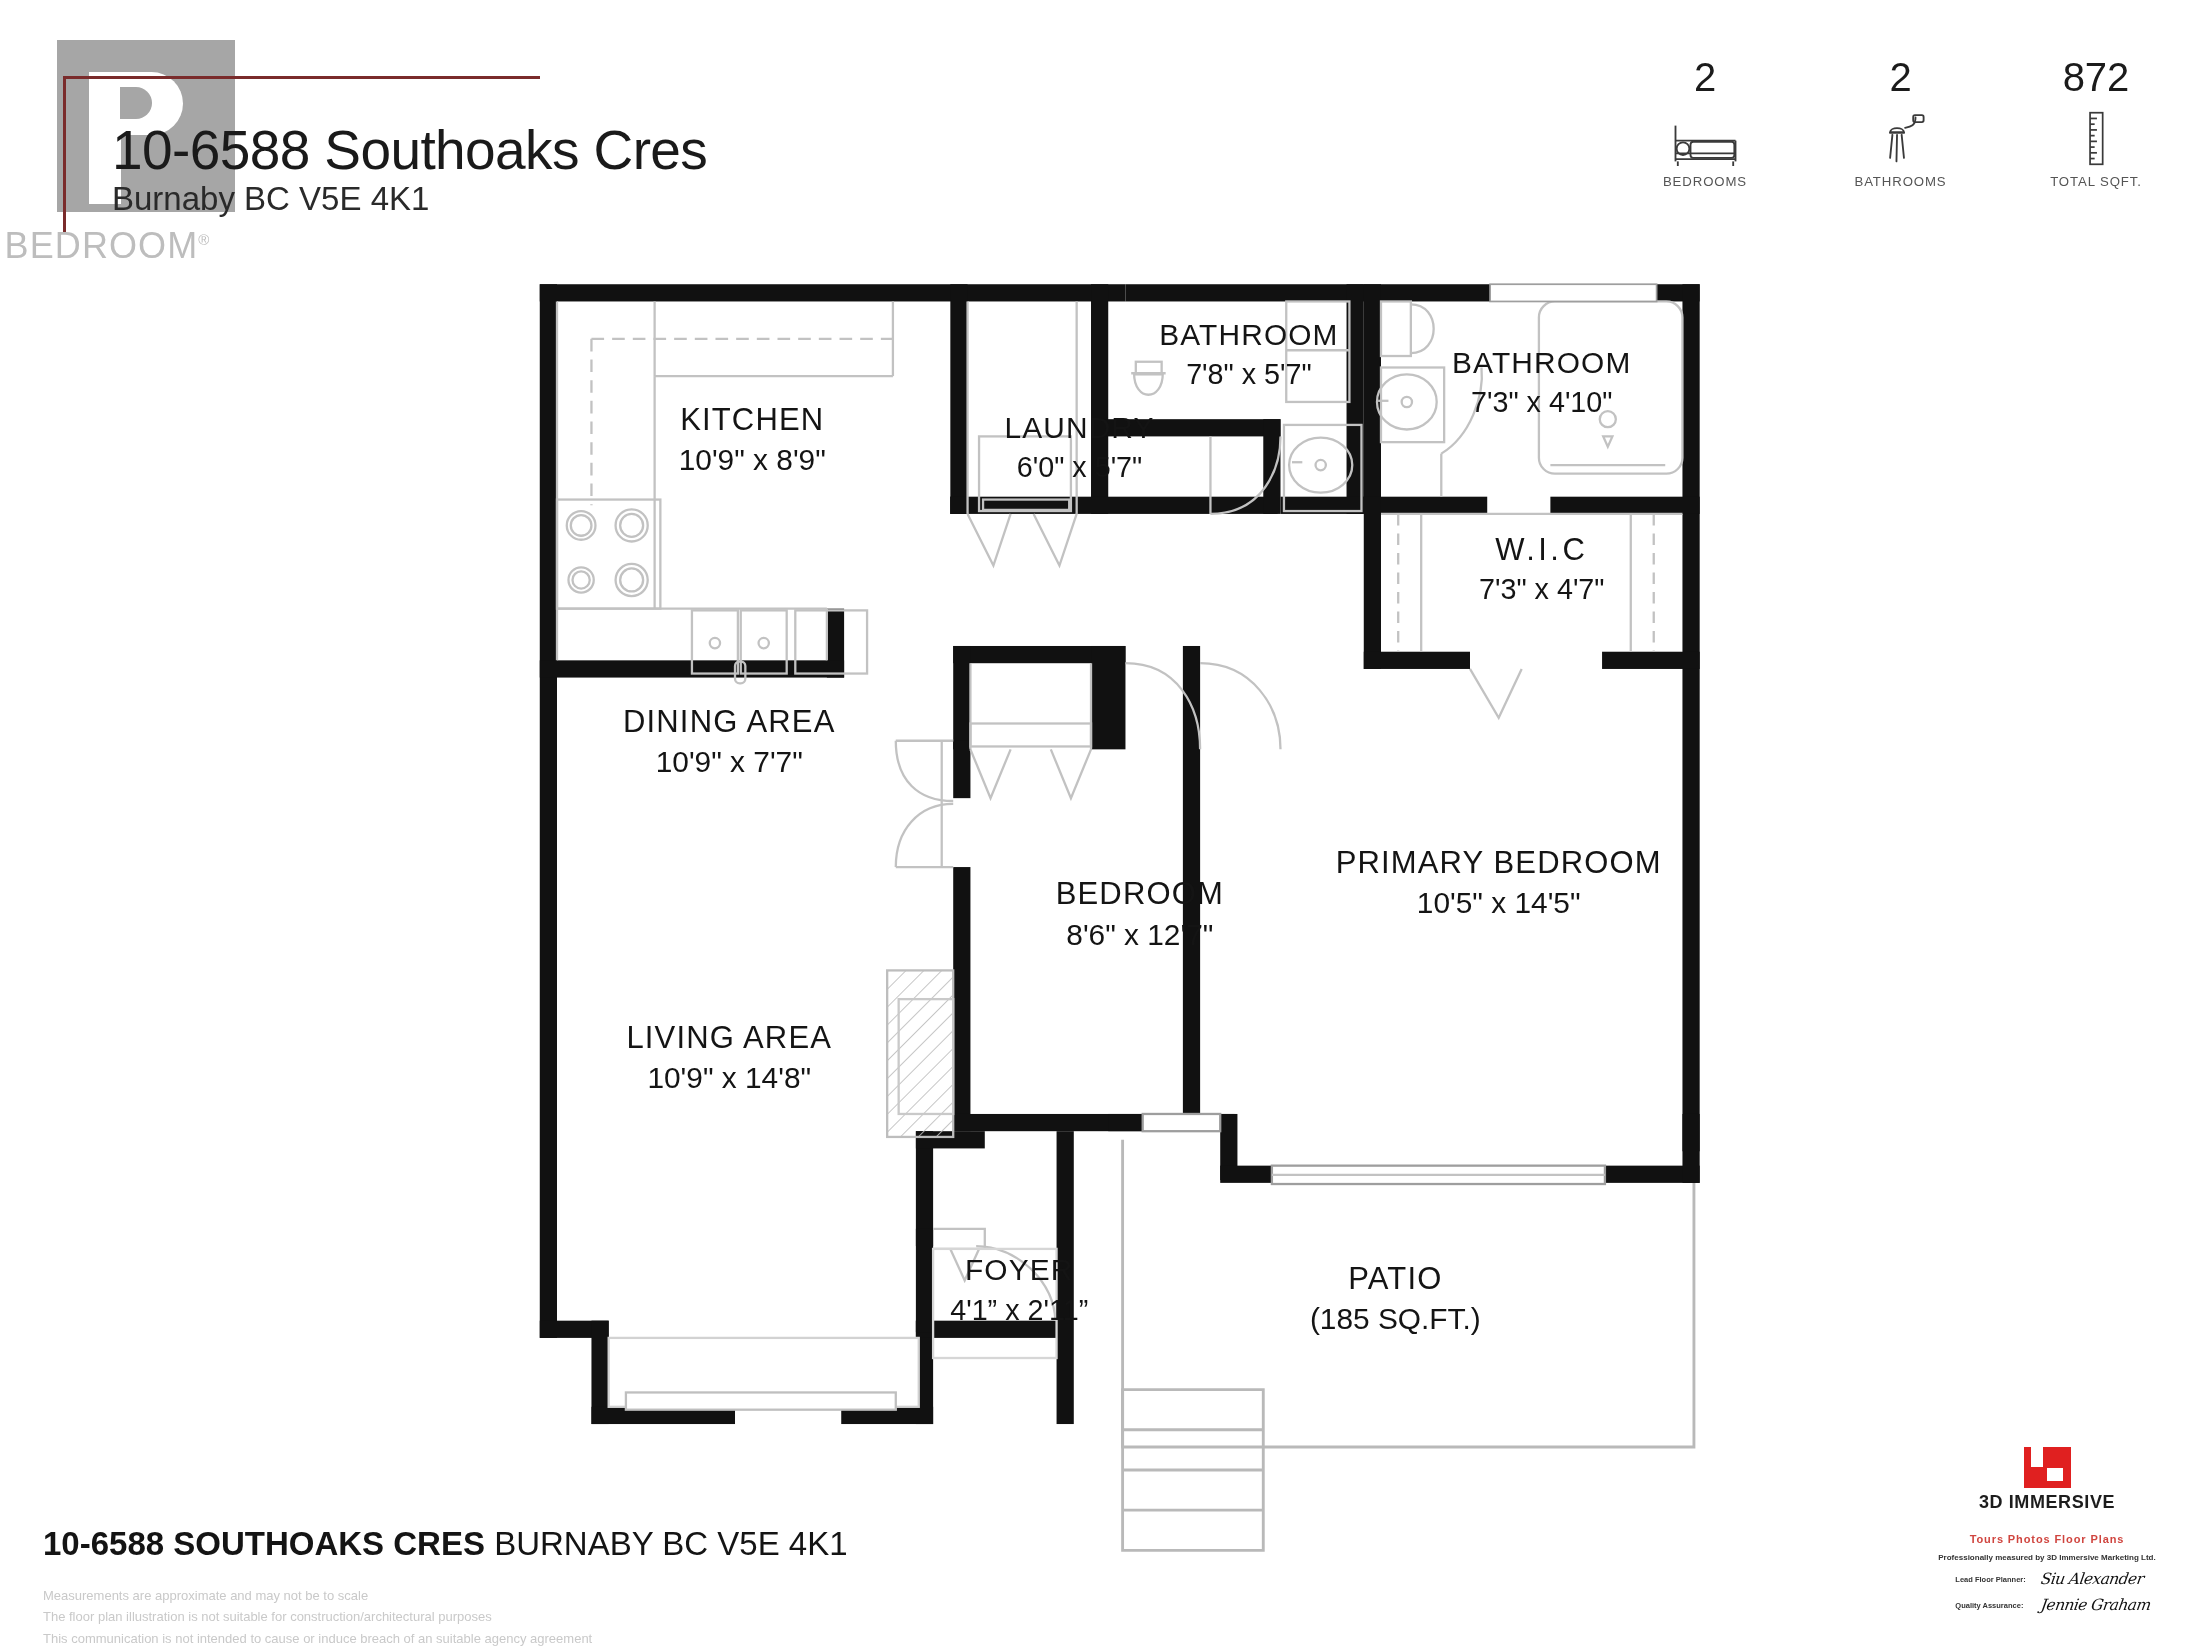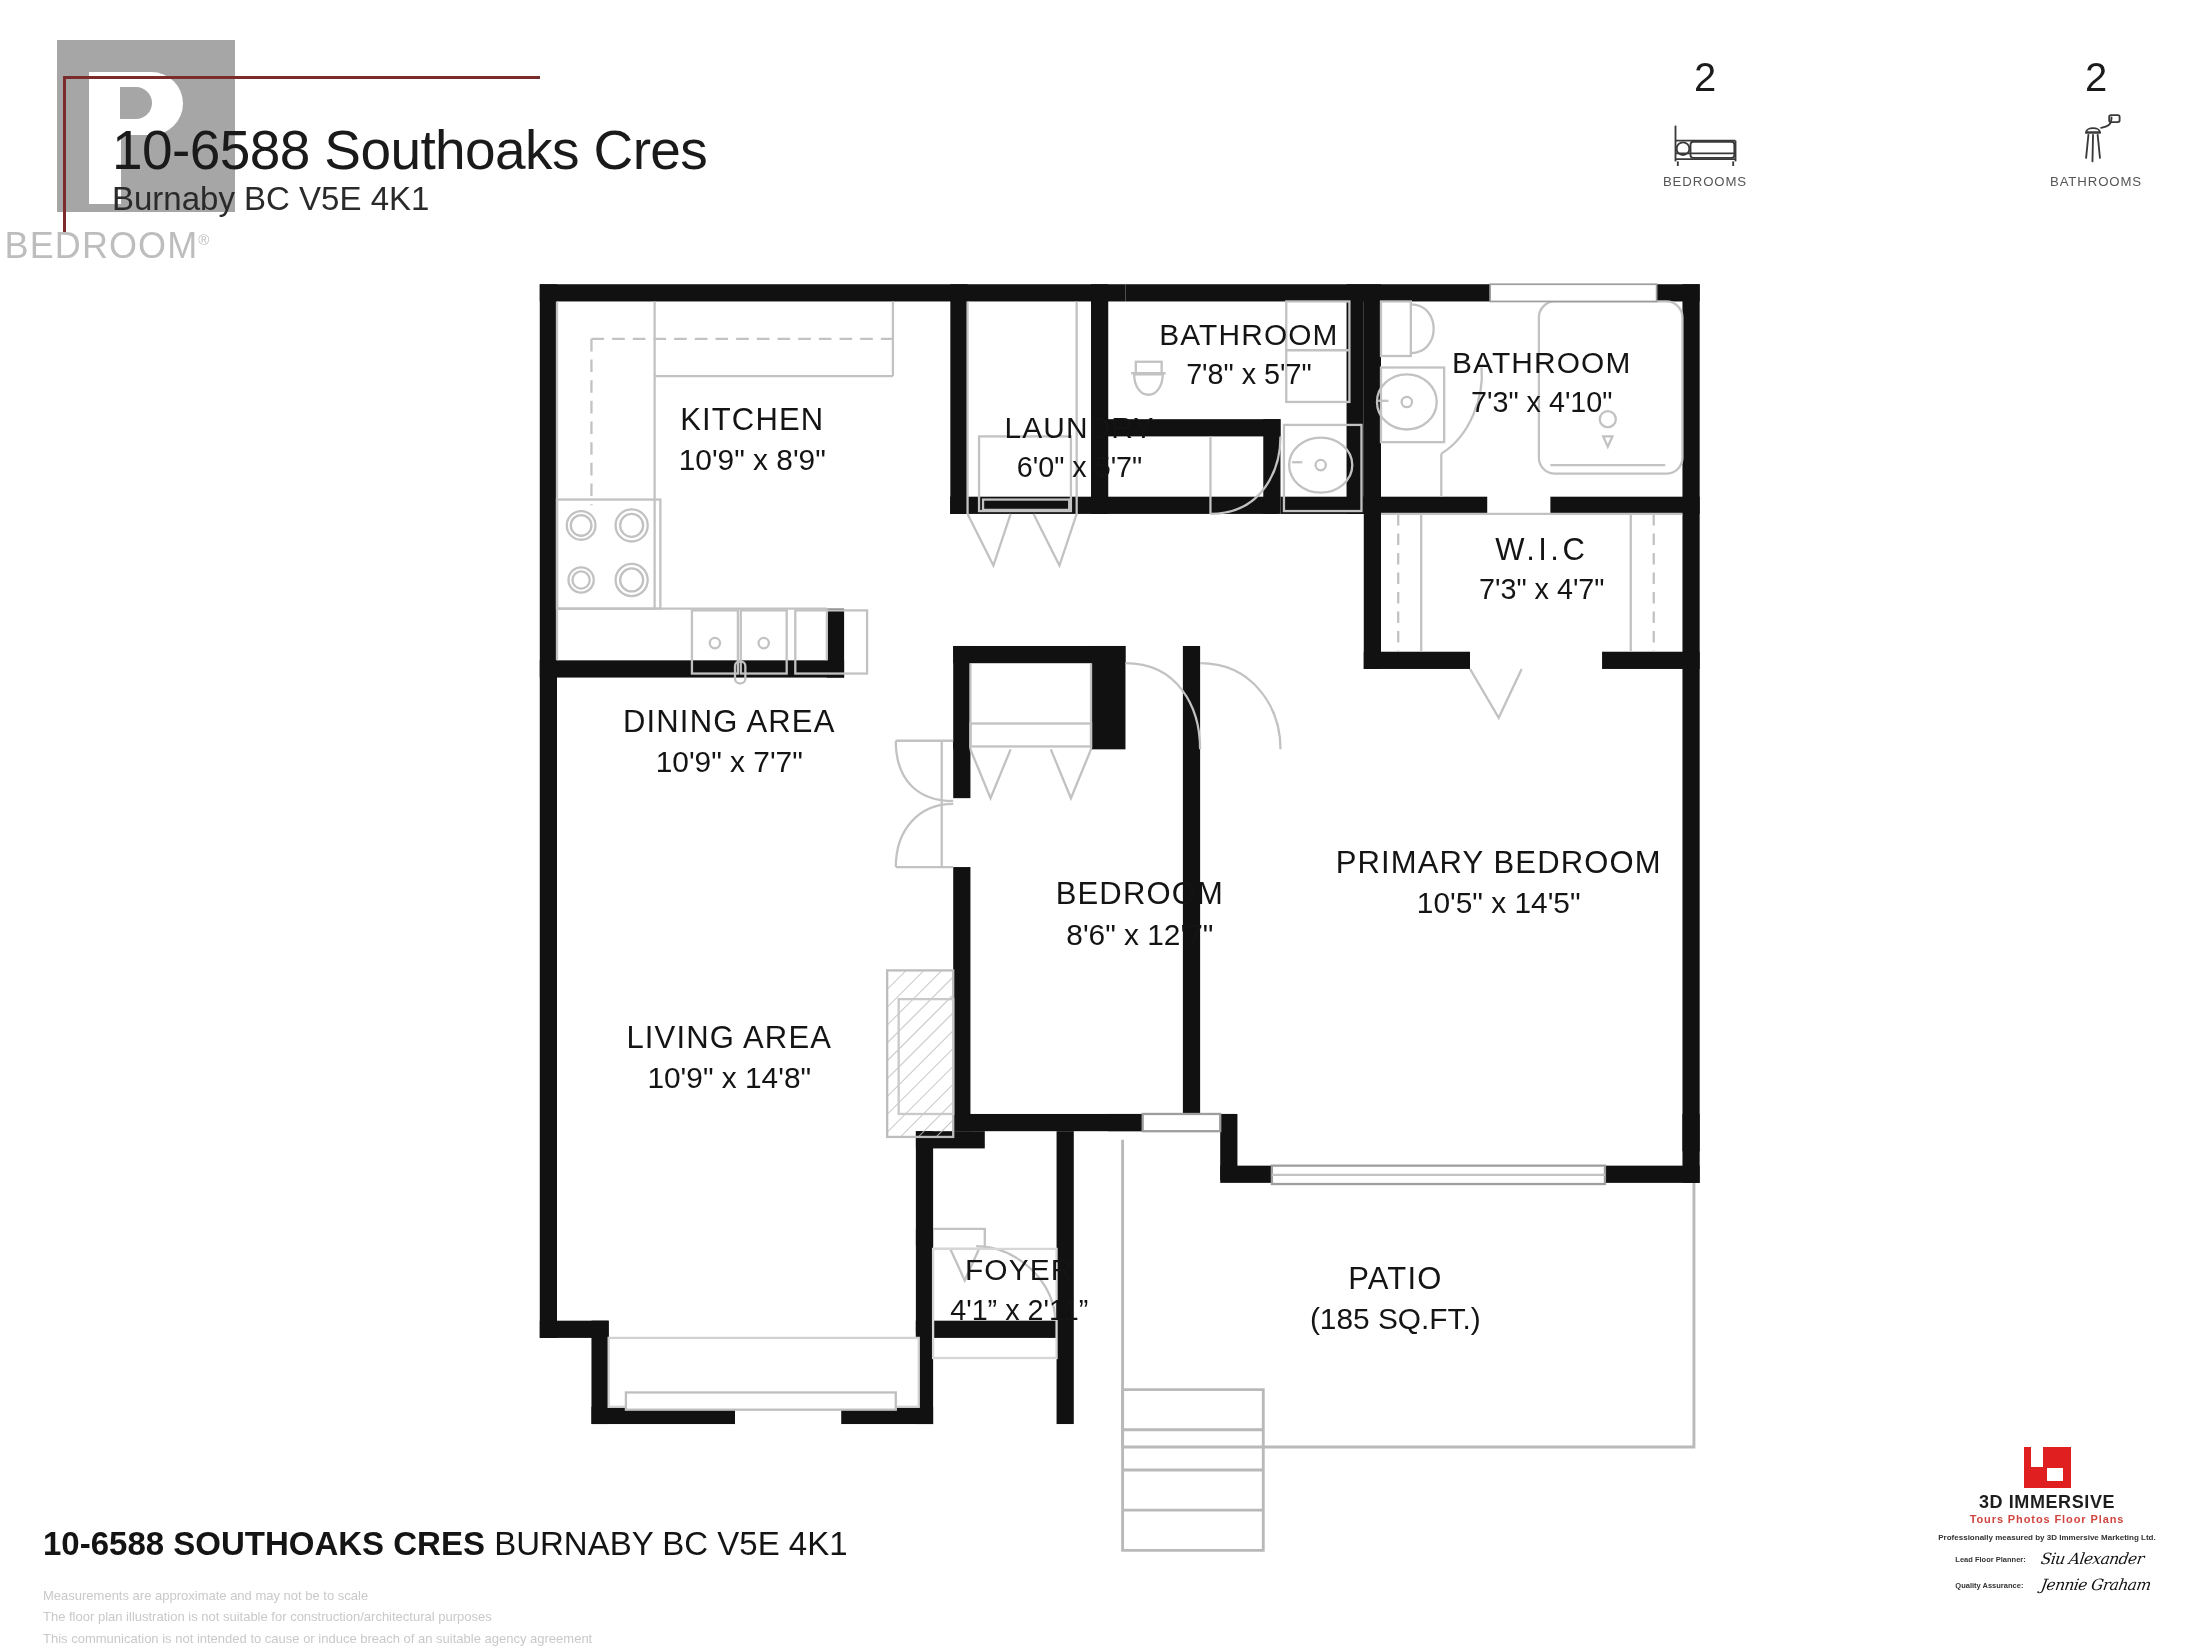--- a/index.html
+++ b/index.html
@@ -197,21 +197,21 @@
     font-weight: 700;
     color: #1d1d1d;
     letter-spacing: 0.6px;
     line-height: 1.1;
   }
   #brand-tag {
     font-size: 11px;
     font-weight: 700;
     color: #d0453f;
     letter-spacing: 0.9px;
-    margin-top: 1px;
+    margin-top: 21px;
   }
   #brand-measured {
     font-size: 8px;
     font-weight: 700;
     color: #333333;
     margin-top: 8px;
   }
   .sig-row {
     display: flex;
     align-items: center;
@@ -292,20 +292,39 @@
             <path d="M26 32 L50 32"></path>
             <path d="M30 36 L26 76"></path>
             <path d="M38 36 L37 82"></path>
             <path d="M46 36 L50 76"></path>
           </g>
         </svg>
       </div>
       <div class="cap">BATHROOMS</div>
     </div>
 
+    <div class="stat">
+      <div class="num">872</div>
+      <div class="glyph">
+        <svg width="27.6" height="55" viewBox="0 0 48 96">
+          <g fill="none" stroke="#3a3a3a" stroke-width="3">
+            <rect x="14" y="3" width="22" height="90"></rect>
+            <path d="M14 13 L26 13"></path>
+            <path d="M14 23 L22 23"></path>
+            <path d="M14 33 L26 33"></path>
+            <path d="M14 43 L22 43"></path>
+            <path d="M14 53 L26 53"></path>
+            <path d="M14 63 L22 63"></path>
+            <path d="M14 73 L26 73"></path>
+            <path d="M14 83 L22 83"></path>
+          </g>
+        </svg>
+      </div>
+      <div class="cap">TOTAL SQFT.</div>
+    </div>
   </div>
 
   <svg id="plan" viewBox="0 0 3840 2877">
     <defs>
       <pattern id="hatch" width="22" height="22" patternUnits="userSpaceOnUse" patternTransform="rotate(45)">
         <line x1="0" y1="0" x2="0" y2="22" stroke="#bdbdbd" stroke-width="3"></line>
       </pattern>
     </defs>
 
     <g fill="none" stroke="#b9b9b9" stroke-width="5">

